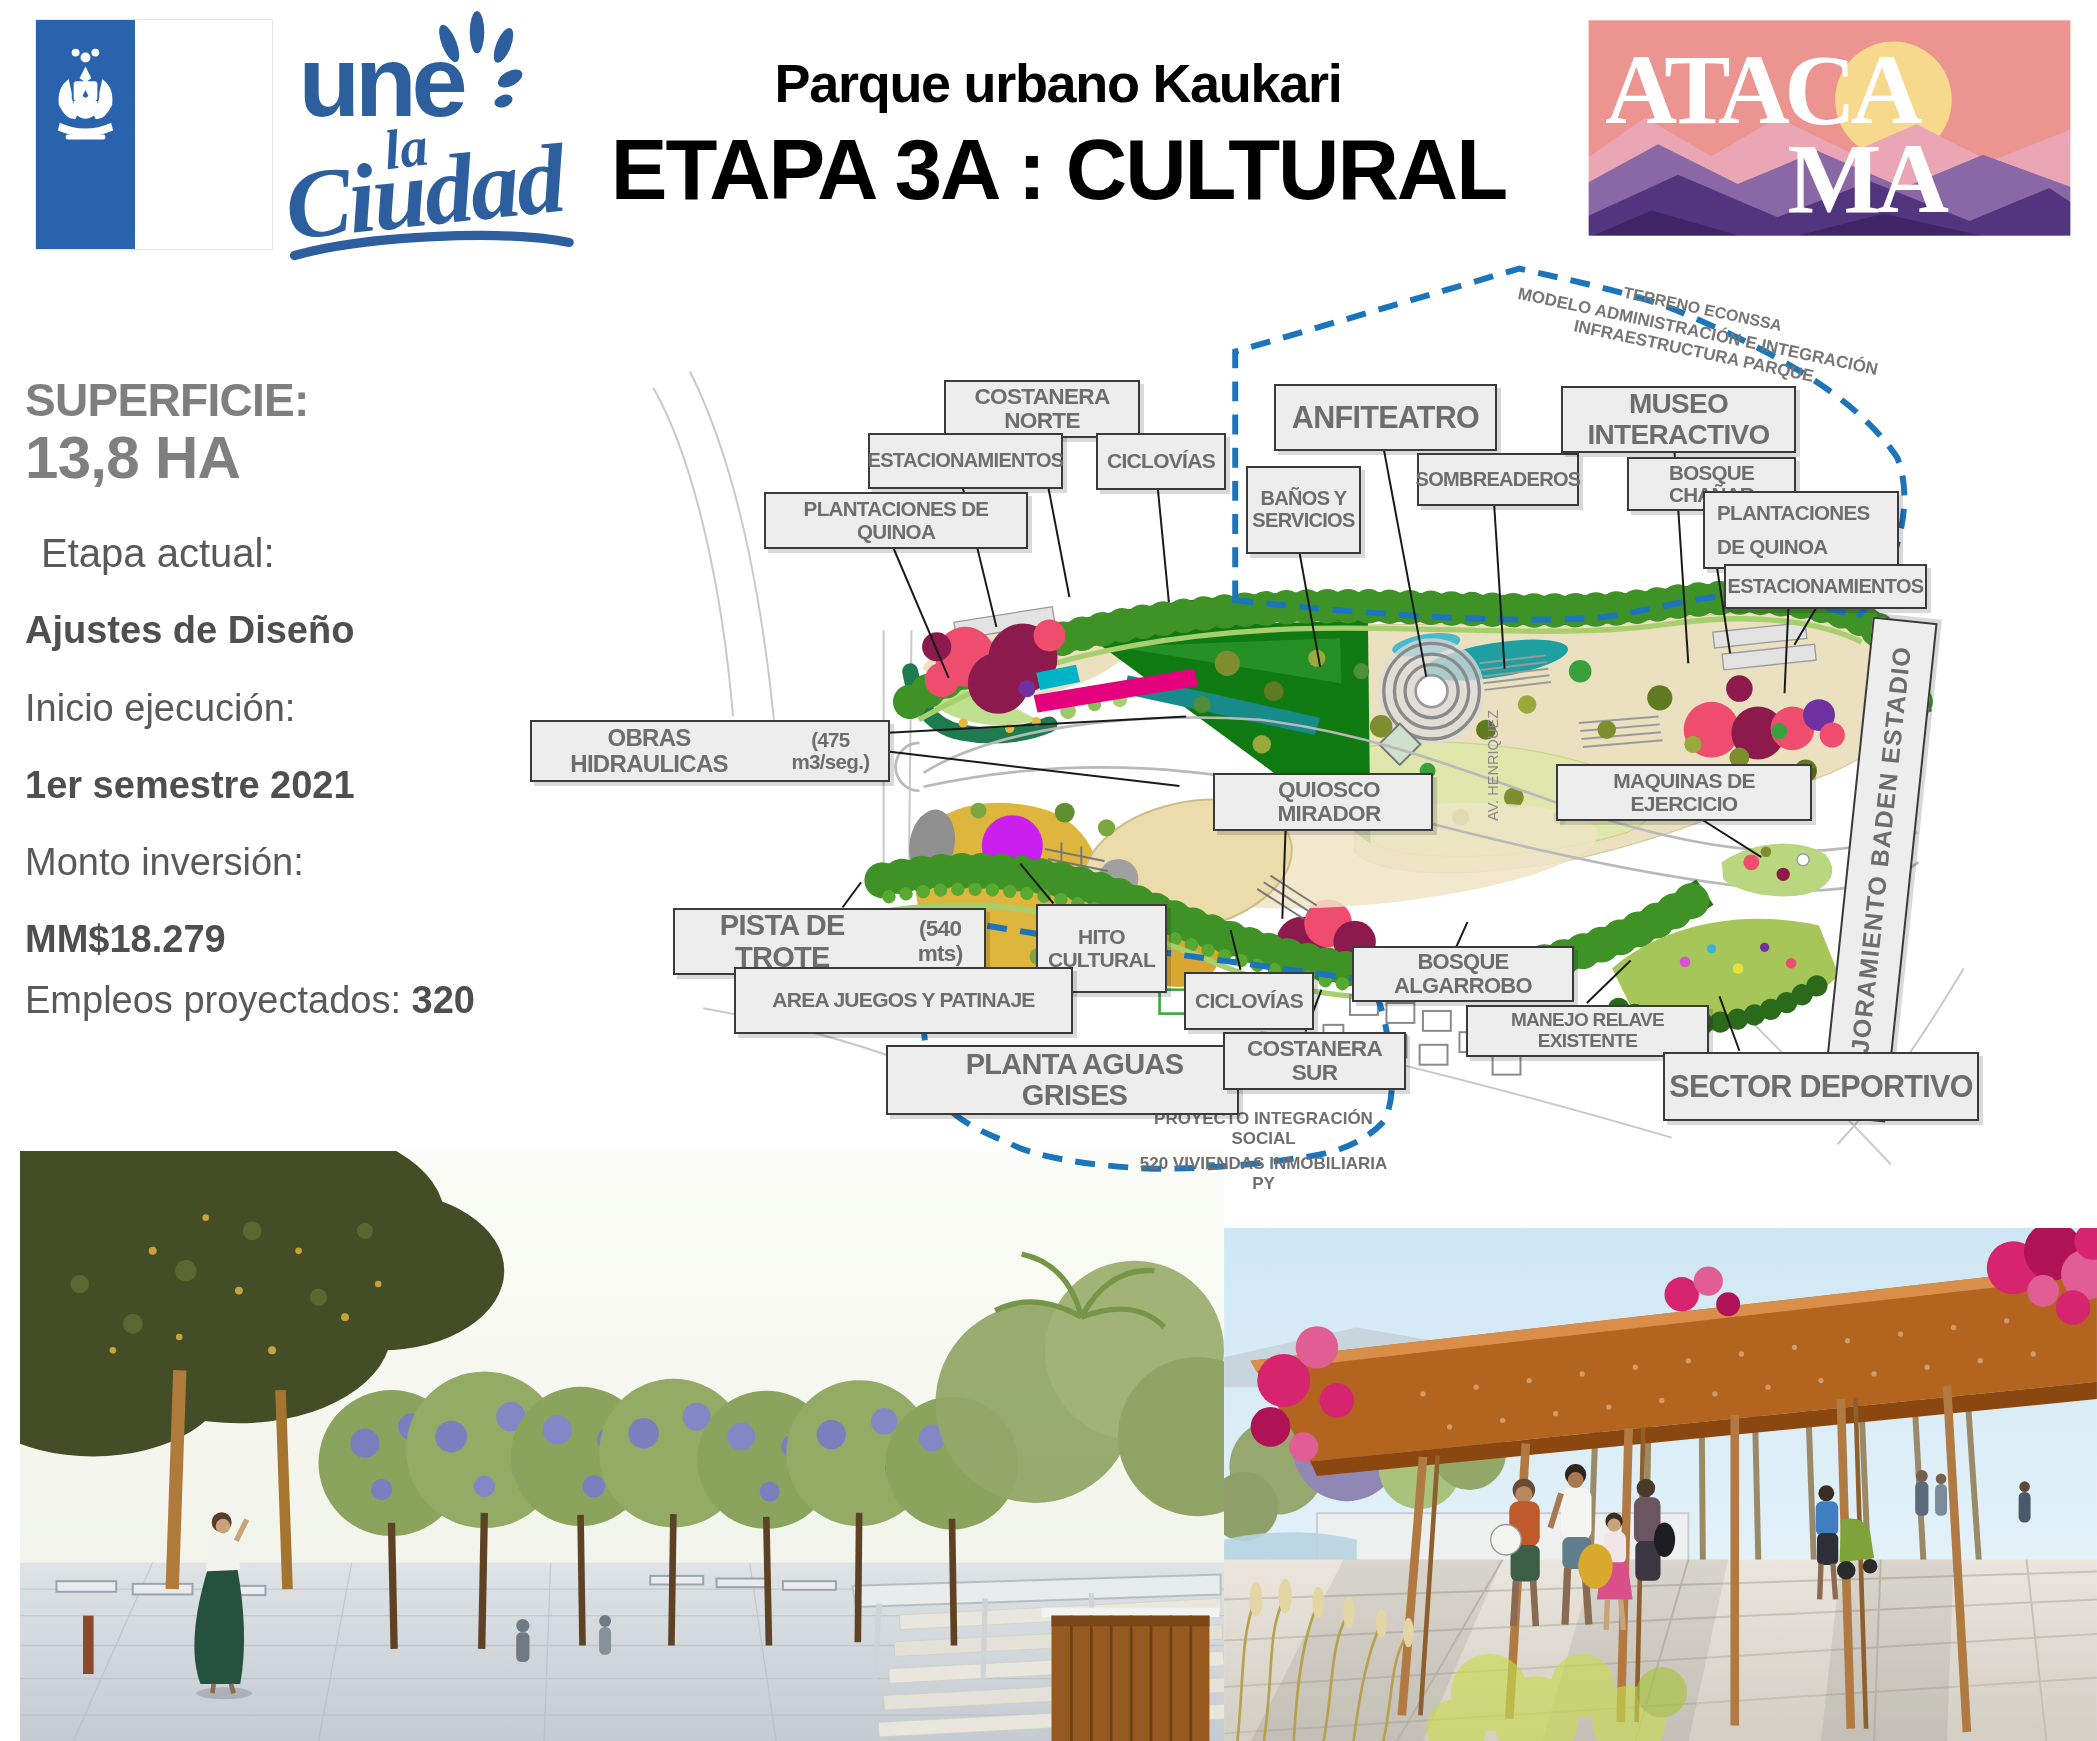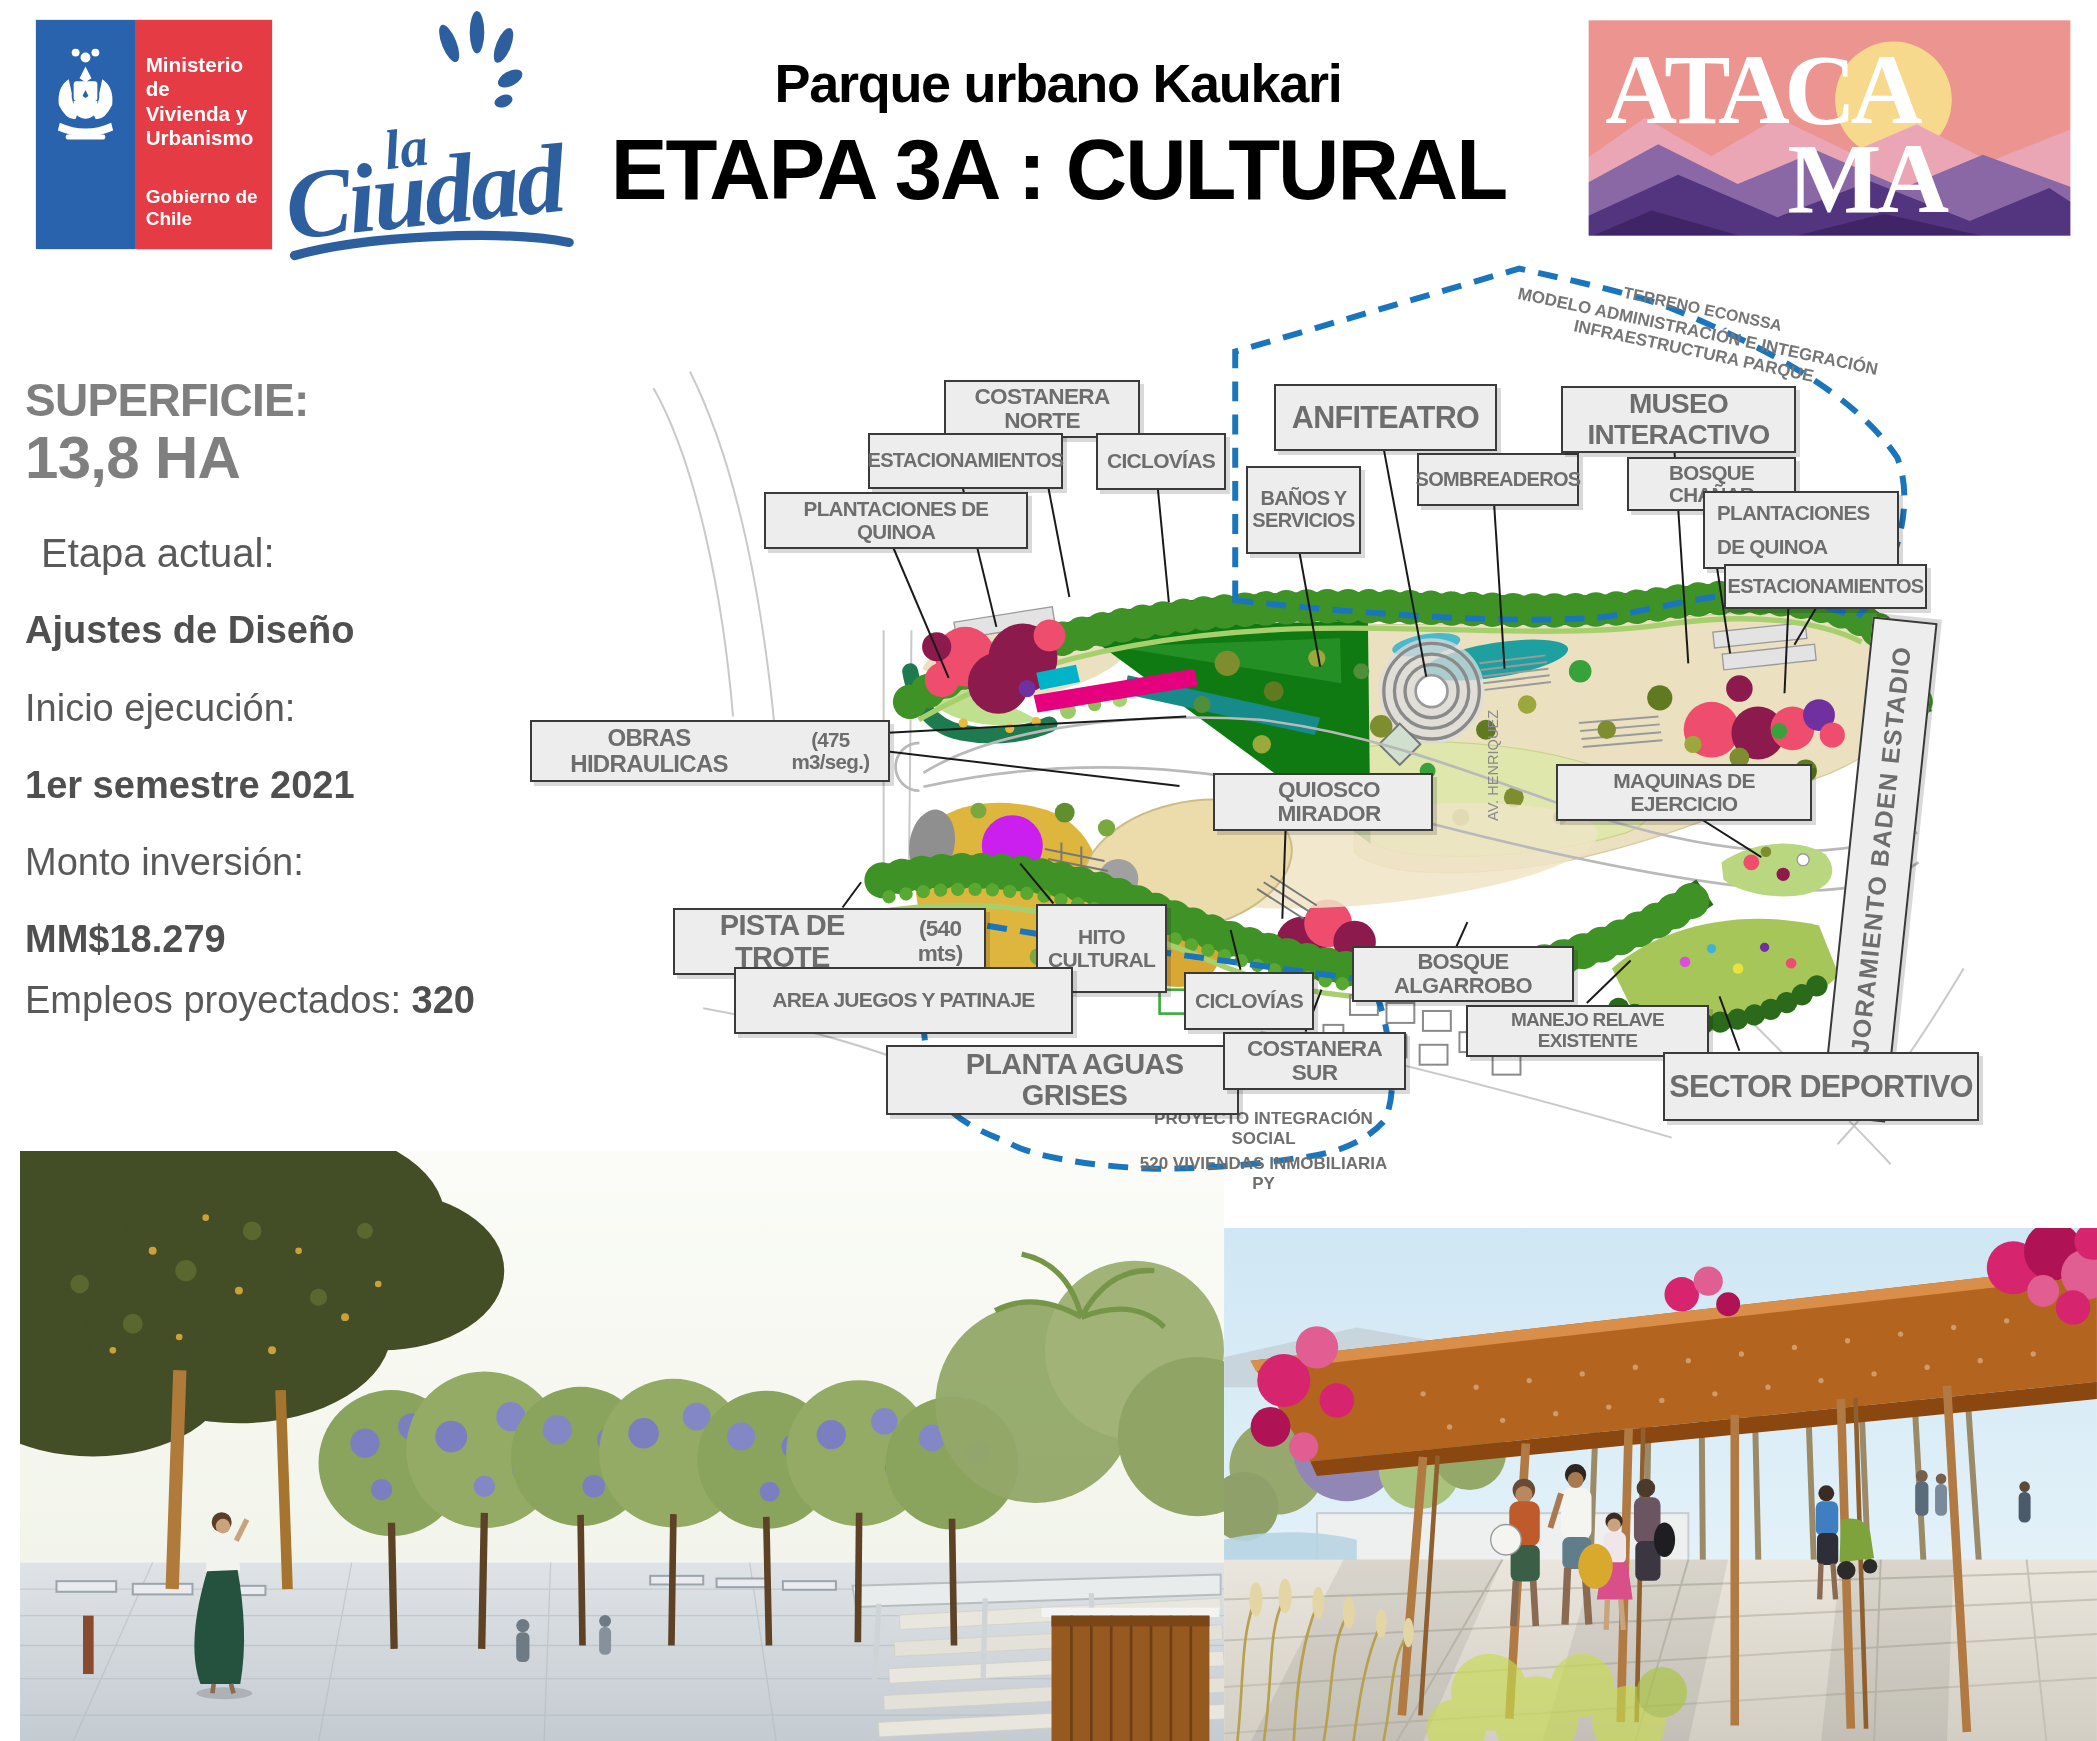--- a/index.html
+++ b/index.html
@@ -52,31 +52,24 @@
         <path d="M33 60 q-12 8 -10 26 q8 16 17 14 l4 -10 q-9 -4 -8 -16 Z"></path>
         <path d="M67 60 q12 8 10 26 q-8 16 -17 14 l-4 -10 q9 -4 8 -16 Z"></path>
         <rect x="38" y="62" width="24" height="20" rx="3"></rect>
         <path d="M38 82 h24 v6 a12 12 0 0 1 -24 0 Z"></path>
         <path d="M50 71 l3 6 -3 2 -3 -2 Z" fill="#2a63ad"></path>
         <path d="M24 104 q26 12 52 0 l2 8 q-28 12 -56 0 Z"></path>
         <rect x="30" y="116" width="40" height="5" rx="2"></rect>
       </g>
     </svg>
   </div>
-  <div class="red">
-    <div class="mname">
-      <span>Ministerio de</span><br>
-      <span>Vivienda y</span><br>
-      <span>Urbanismo</span>
-    </div>
-    <div class="mgov">Gobierno de Chile</div>
-  </div>
 </div>
 
 <div class="une">
+  <span class="w1">une</span>
   <svg class="abs" style="left:145px;top:1.3px;" width="100" height="106" viewBox="0 0 150 160">
     <g fill="#2d5e9e">
       <ellipse cx="30" cy="55" rx="11" ry="30" transform="rotate(-22 30 55)"></ellipse>
       <ellipse cx="72" cy="38" rx="11" ry="32"></ellipse>
       <ellipse cx="112" cy="58" rx="11" ry="28" transform="rotate(22 112 58)"></ellipse>
       <ellipse cx="122" cy="108" rx="20" ry="11" transform="rotate(-28 122 108)"></ellipse>
       <ellipse cx="112" cy="142" rx="14" ry="9" transform="rotate(-20 112 142)"></ellipse>
     </g>
   </svg>
   <span class="w2">la</span>

